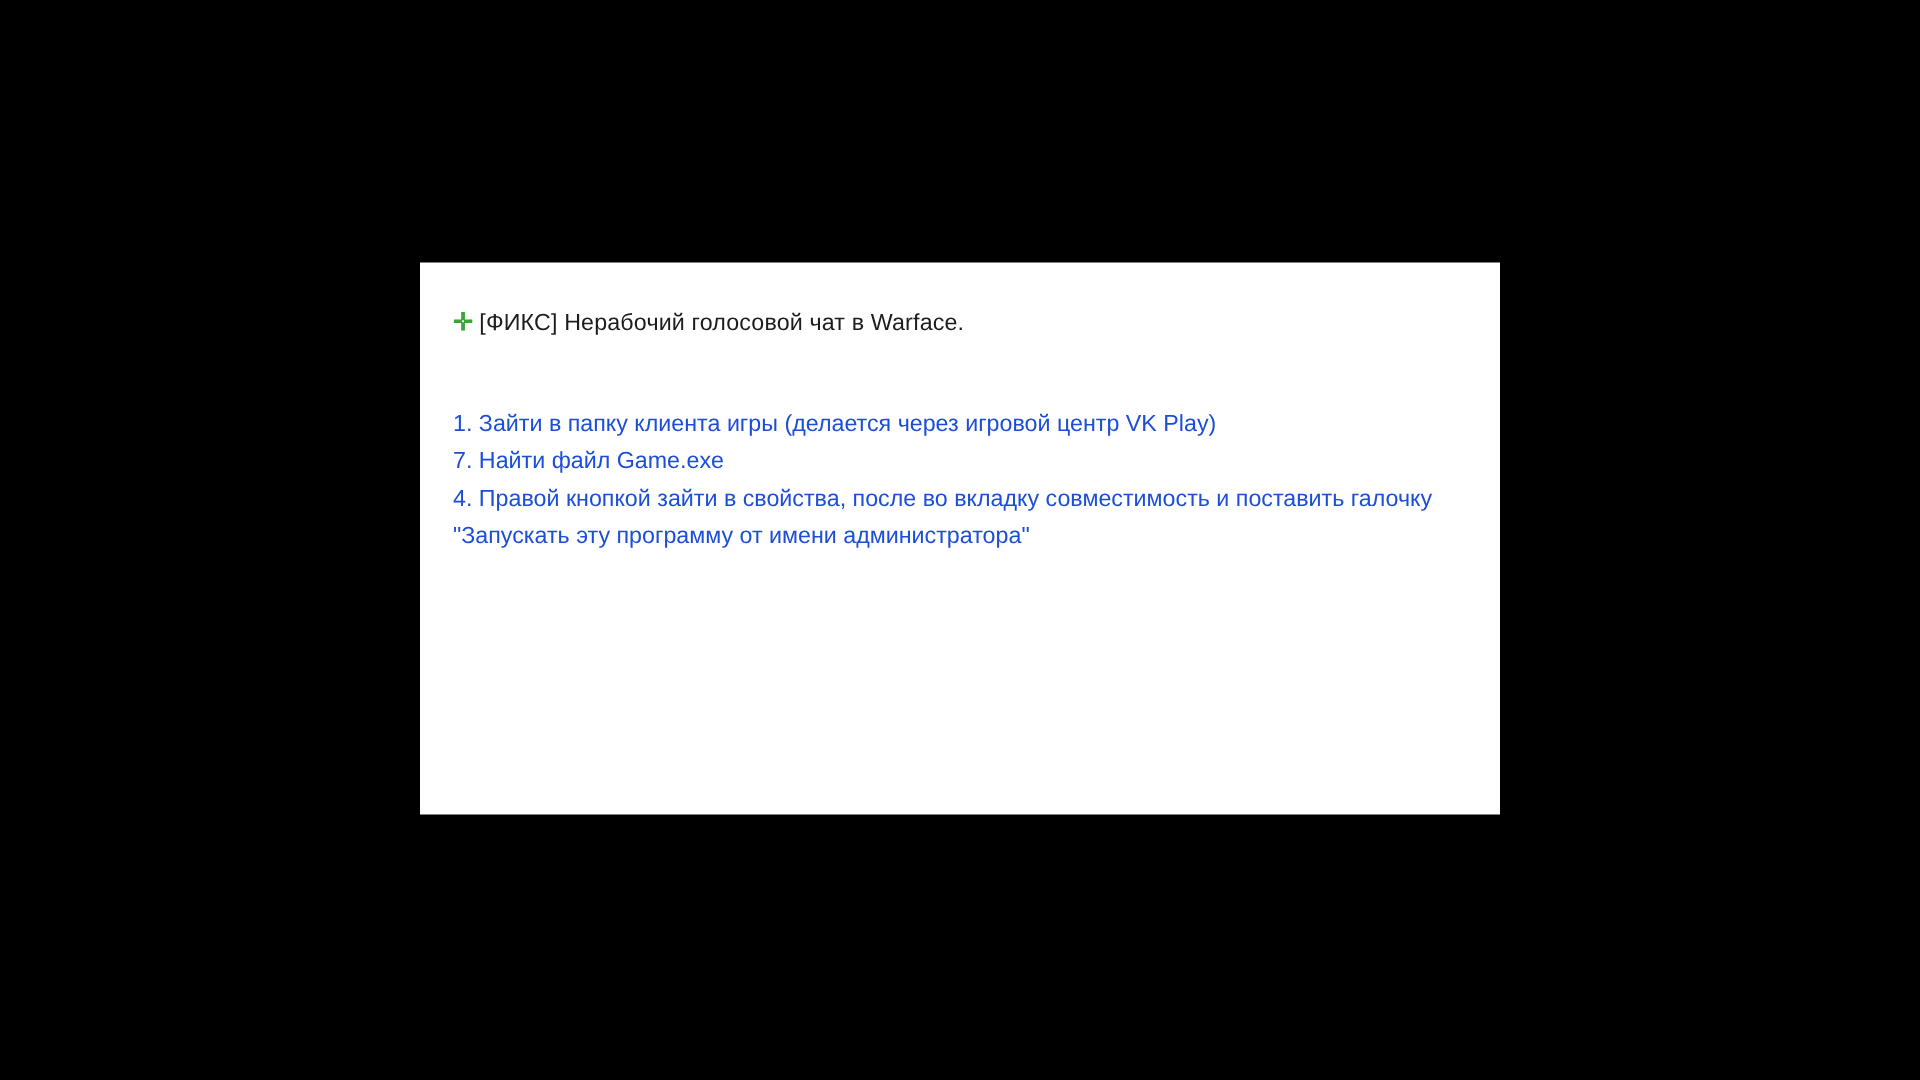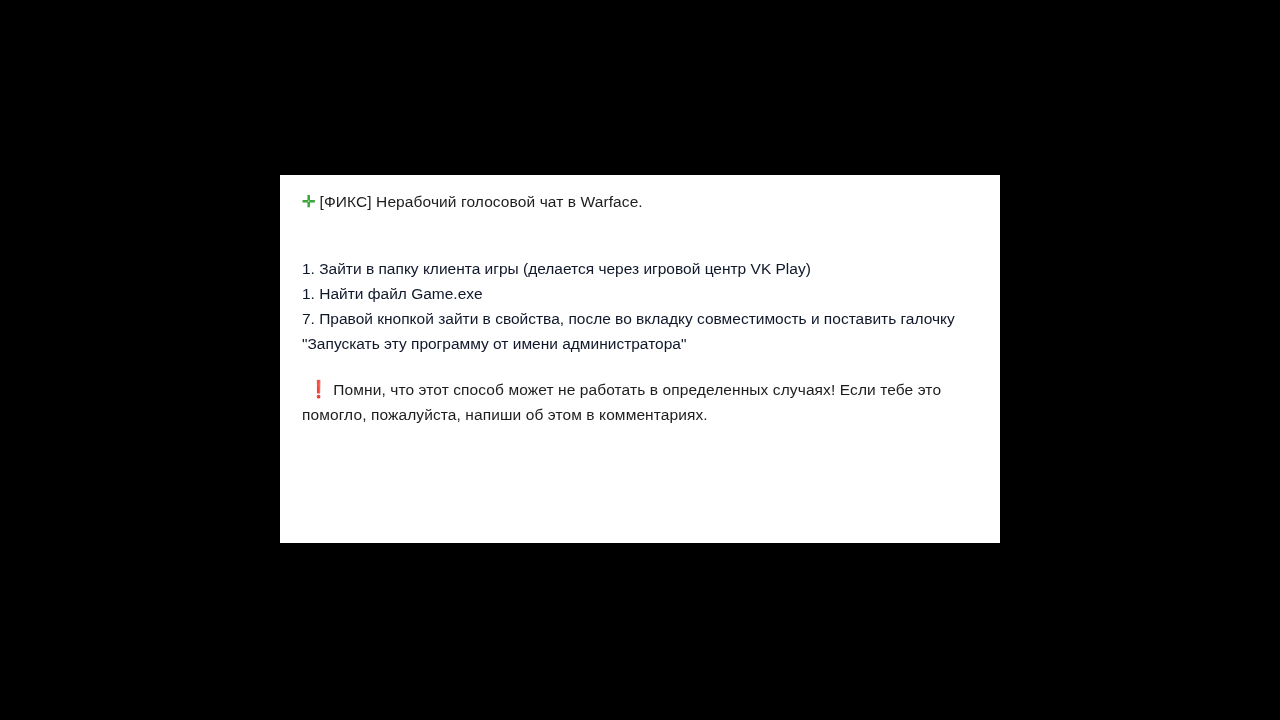--- a/index.html
+++ b/index.html
@@ -20,21 +20,21 @@
     background: #000000;
   }
   .post-card {
     position: absolute;
     left: 280px;
     top: 175px;
     width: 720px;
     height: 368px;
     background: #ffffff;
     box-sizing: border-box;
-    padding: 14px 22px 14px 22px;
+    padding: 28px 22px 14px 22px;
     color: #1a1a1a;
   }
   .line {
     font-size: 15.5px;
     line-height: 25px;
     color: #1d1d1d;
     letter-spacing: 0.1px;
   }
   .para {
     margin: 0;
@@ -57,21 +57,21 @@
     margin-left: 6px;
   }
   .steps {
     margin: 0;
     padding: 0;
     list-style: none;
   }
   .steps li {
     font-size: 15.5px;
     line-height: 25px;
-    color: #0f172a;
+    color: #1d4ed8;
   }
 </style>
 </head>
 <body>
 
 <div class="stage">
 
   <div class="post-card">
 
     <p class="line para">
@@ -79,25 +79,22 @@
     </p>
 
     <div class="spacer-md"></div>
 
 
     <div class="spacer-md"></div>
 
 
     <ul class="steps">
       <li>1. Зайти в папку клиента игры (делается через игровой центр VK Play)</li>
-      <li>1. Найти файл Game.exe</li>
-      <li>7. Правой кнопкой зайти в свойства, после во вкладку совместимость и поставить галочку "Запускать эту программу от имени администратора"</li>
+      <li>7. Найти файл Game.exe</li>
+      <li>4. Правой кнопкой зайти в свойства, после во вкладку совместимость и поставить галочку "Запускать эту программу от имени администратора"</li>
     </ul>
 
     <div class="spacer-md"></div>
 
-    <p class="line para">
-      <span class="emoji bang">❗</span><span>Помни, что этот способ может не работать в определенных случаях! Если тебе это помогло, пожалуйста, напиши об этом в комментариях.</span>
-    </p>
 
   </div>
 
 </div>
 
 </body></html>

